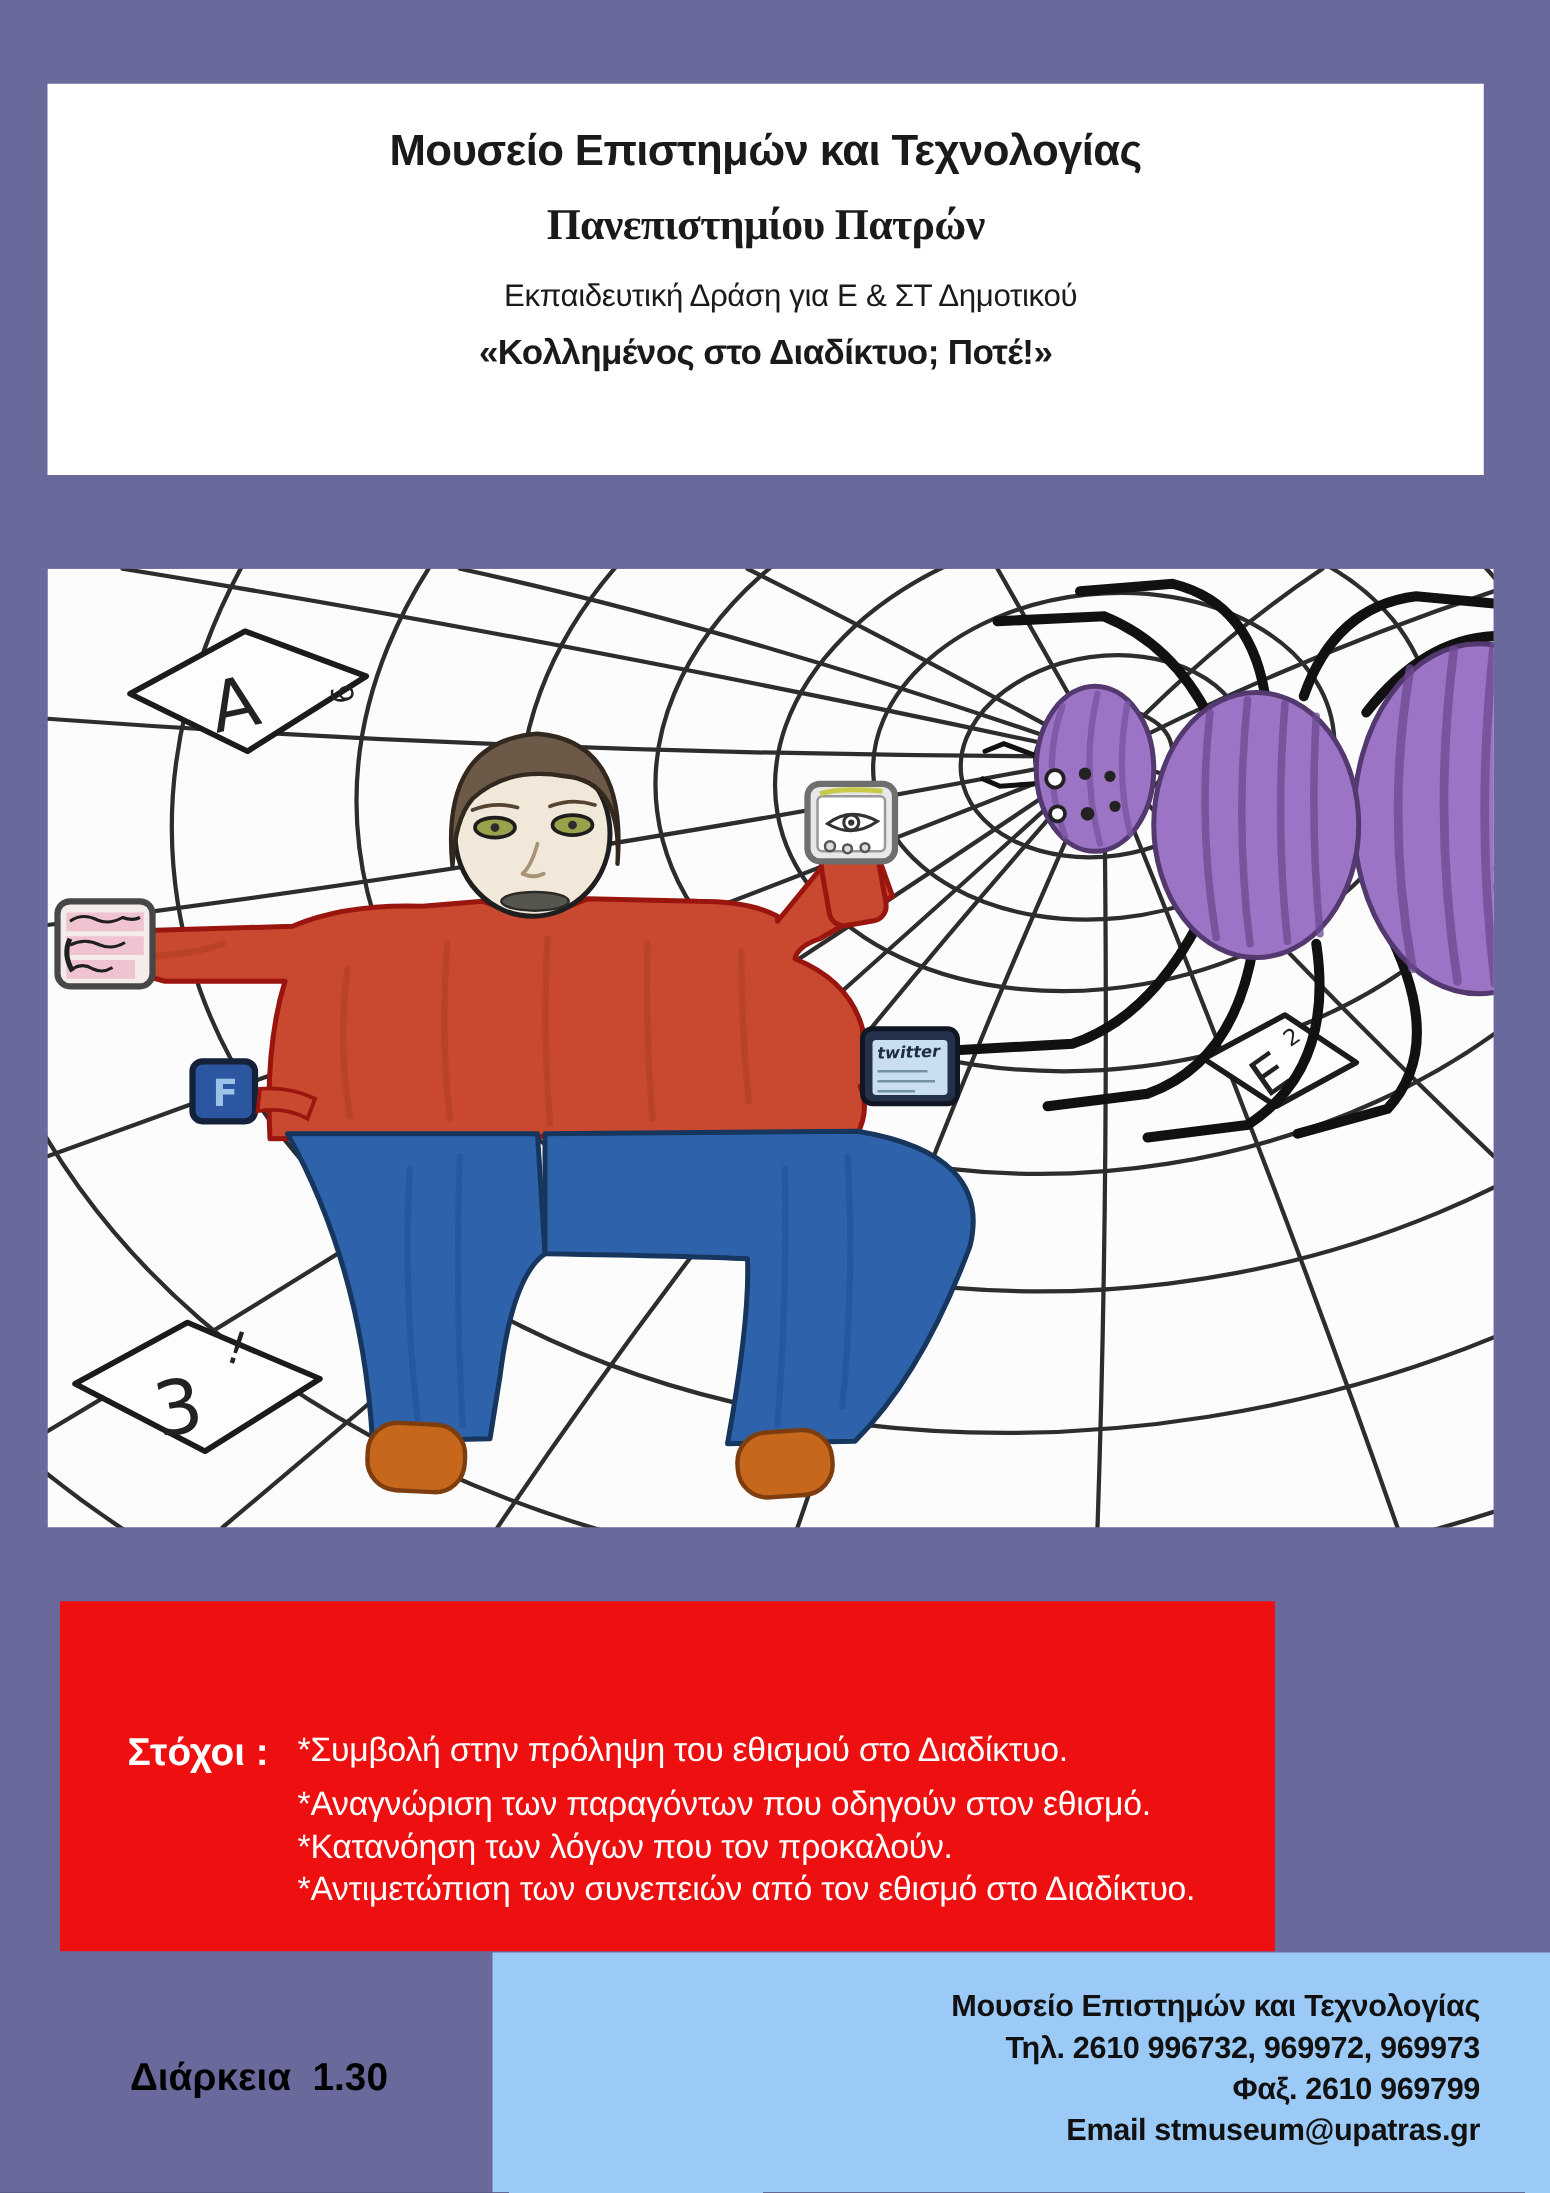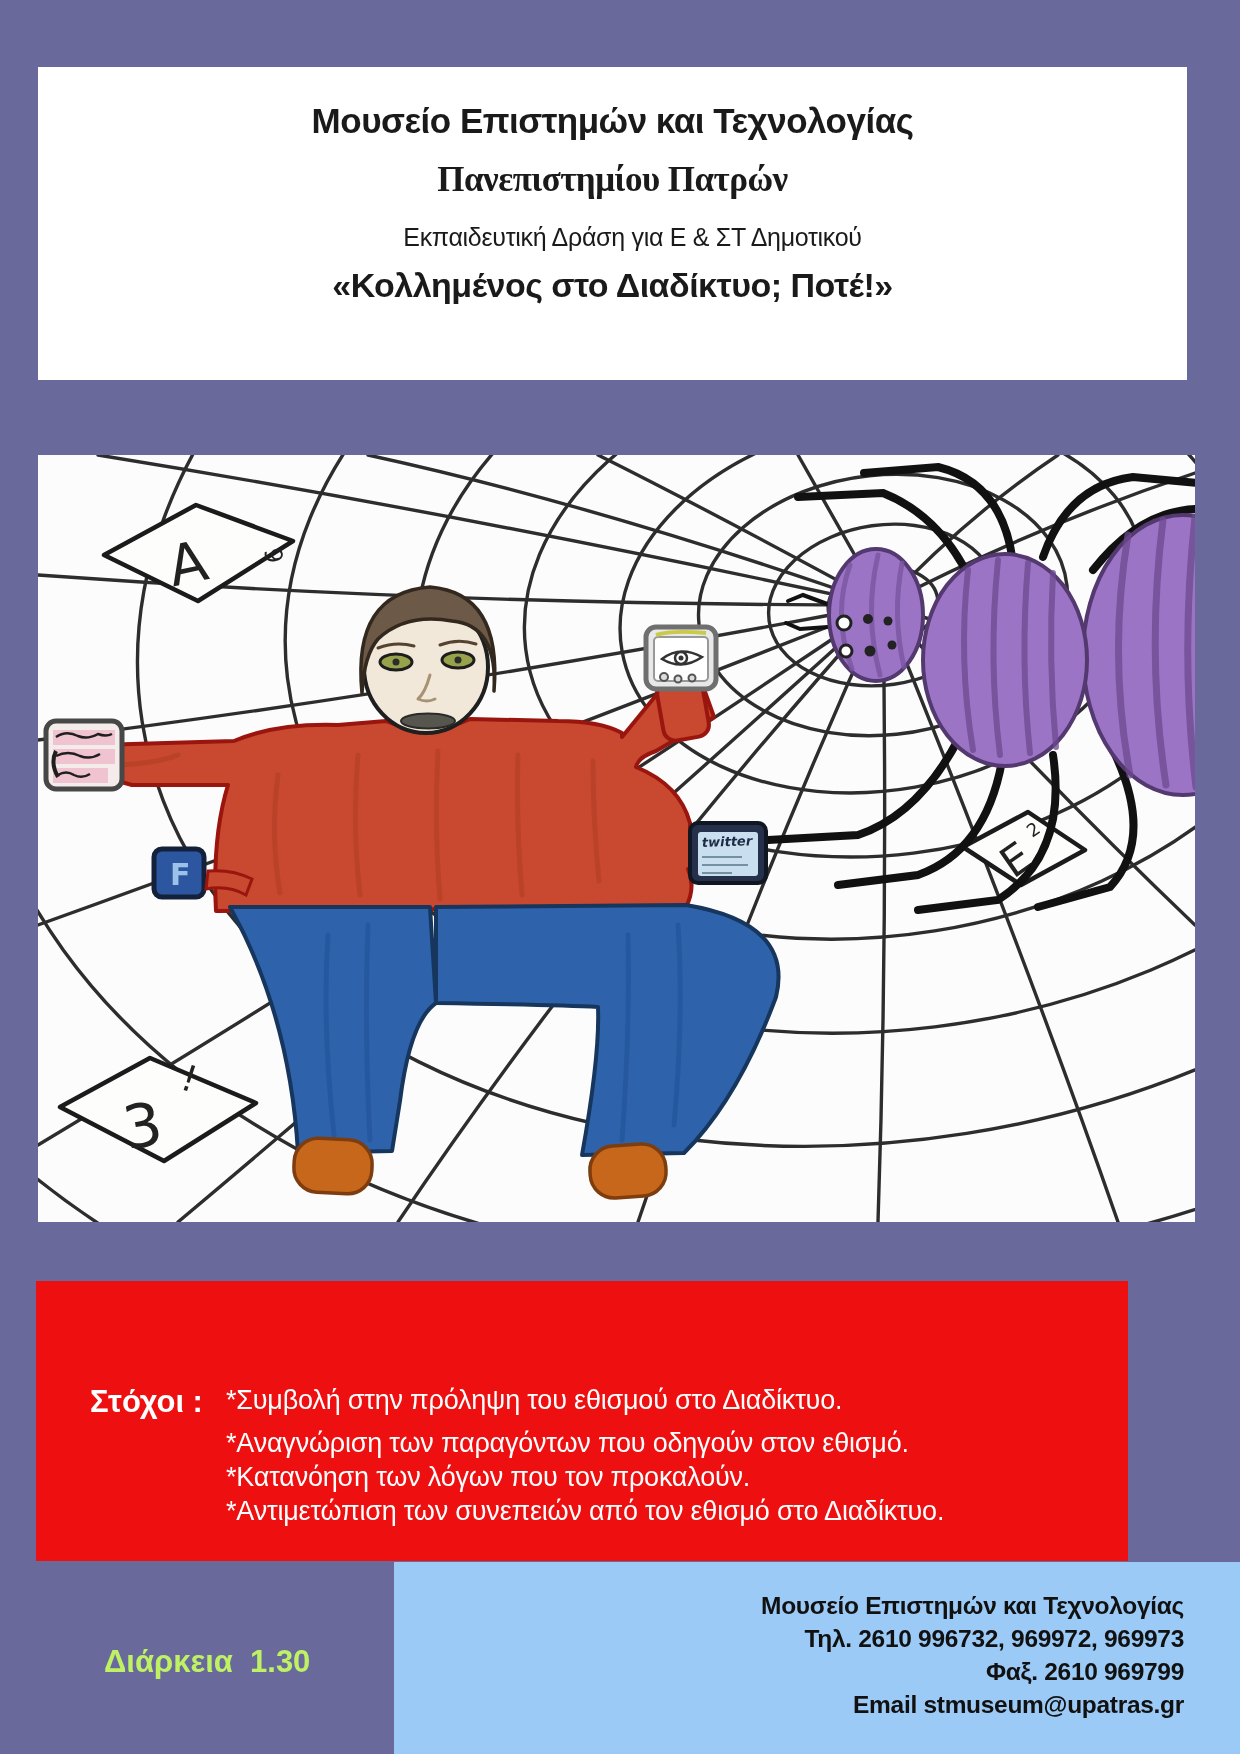--- a/index.html
+++ b/index.html
@@ -6,32 +6,32 @@
   .page{
     position:relative;width:1240px;height:1754px;background:#6A699C;
     font-family:"Liberation Sans","DejaVu Sans",sans-serif;overflow:hidden;margin:0 auto;
   }
   
   .header-card{position:absolute;left:38px;top:67px;width:1149px;height:313px;background:#ffffff;}
   .header-card .line{position:absolute;left:0;width:100%;text-align:center;color:#1a1a1a;}
   .t1{top:34px;font-size:35px;font-weight:bold;letter-spacing:-.5px;}
   .t2{top:93px;font-size:35px;font-weight:bold;letter-spacing:-.5px;font-family:Liberation Serif, serif;}
   .sub{top:156px;font-size:25px;letter-spacing:-.3px;padding-left:20px;}
-  .slogan{top:199px;font-size:34px;font-weight:bold;color:#EC1B23;letter-spacing:-.5px;}
+  .slogan{top:199px;font-size:28px;font-weight:bold;color:#EC1B23;letter-spacing:-.5px;}
   
   .art{position:absolute;left:38px;top:455px;width:1157px;height:767px;}
   .art svg{display:block;width:100%;height:100%;}
   
-  .objectives{position:absolute;left:36px;top:1281px;width:1092px;height:280px;background:#EE0F10;color:#ffffff;}
+  .objectives{position:absolute;left:48px;top:1281px;width:972px;height:280px;background:#EE0F10;color:#ffffff;}
   .obj-label{position:absolute;left:54px;top:103px;font-size:31px;font-weight:bold;white-space:pre;}
   .obj-list{position:absolute;left:190px;top:102px;font-size:27px;letter-spacing:-.2px;}
   .obj-item{line-height:34px;white-space:nowrap;}
   .obj-item.first{margin-bottom:9px;}
   
-  .duration{position:absolute;left:104px;top:1644px;font-size:31px;font-weight:bold;color:#bef264;white-space:pre;}
+  .duration{position:absolute;left:104px;top:1644px;font-size:31px;font-weight:bold;color:#000000;white-space:pre;}
   .contact{position:absolute;left:394px;top:1562px;width:846px;height:192px;background:#9CCAF6;
            color:#111;text-align:right;box-sizing:border-box;padding:27px 56px 0 0;}
   .contact div{font-size:24.5px;font-weight:bold;line-height:33px;letter-spacing:-.3px;white-space:nowrap;}
 </style>
 </head>
 <body>
 
 <div class="page">
 
   <div class="header-card">

